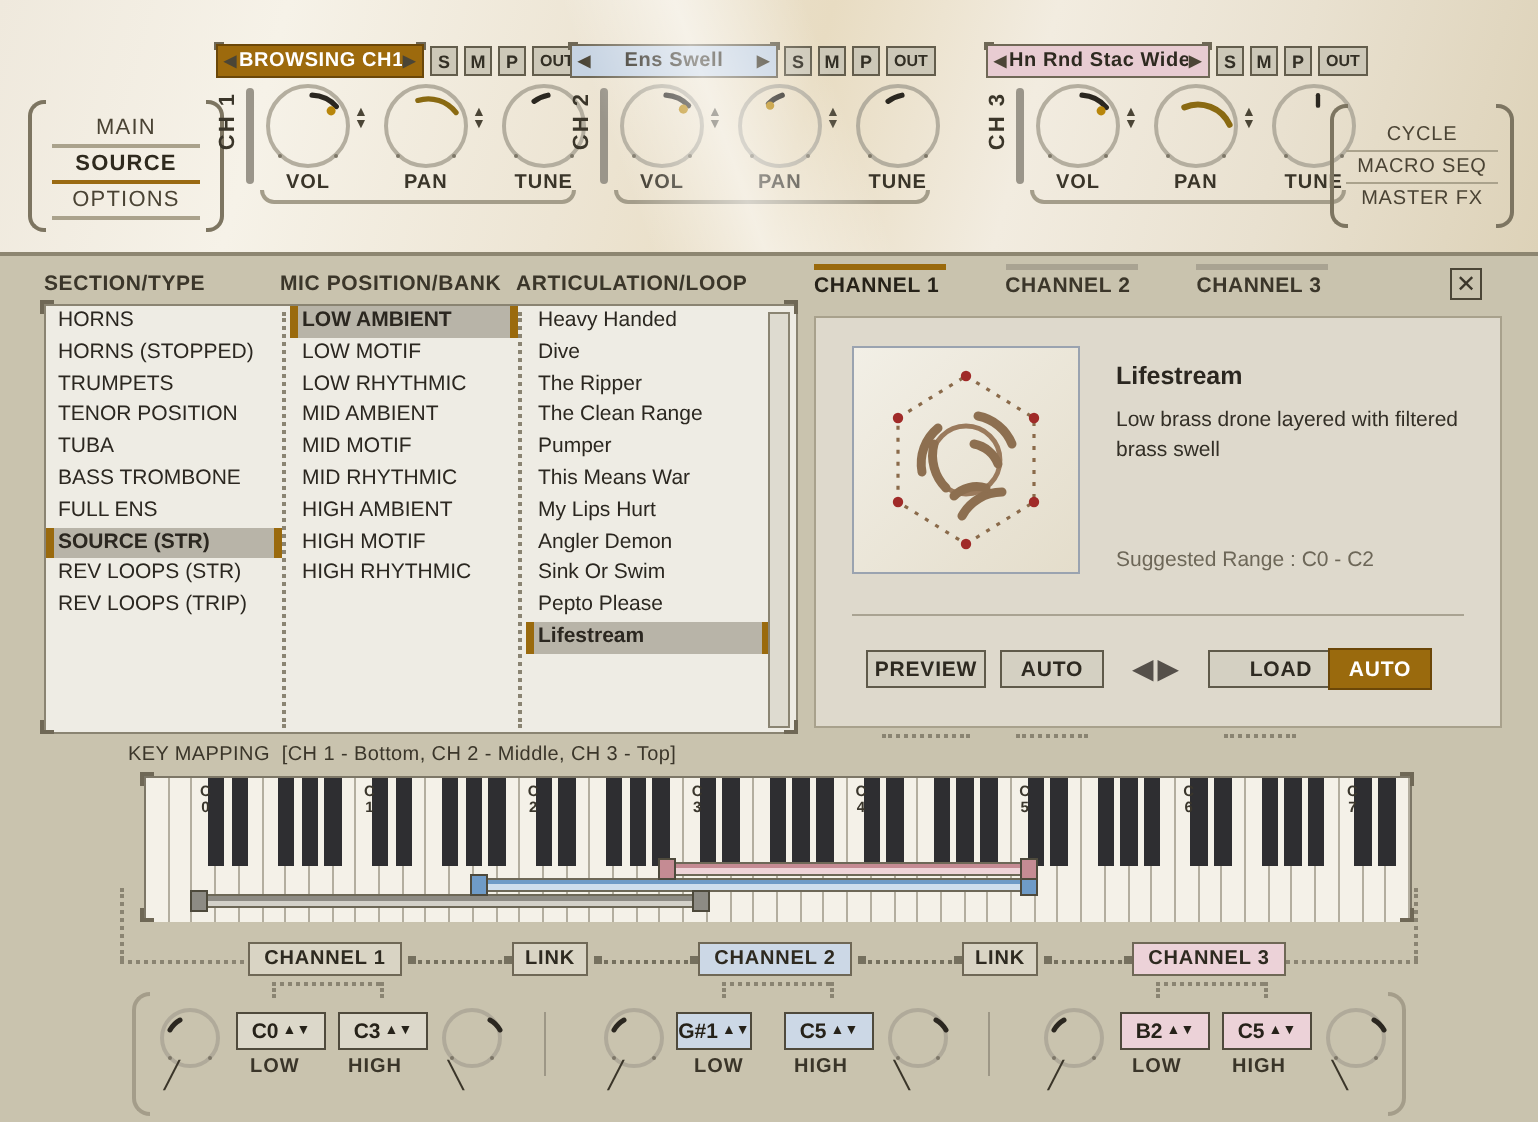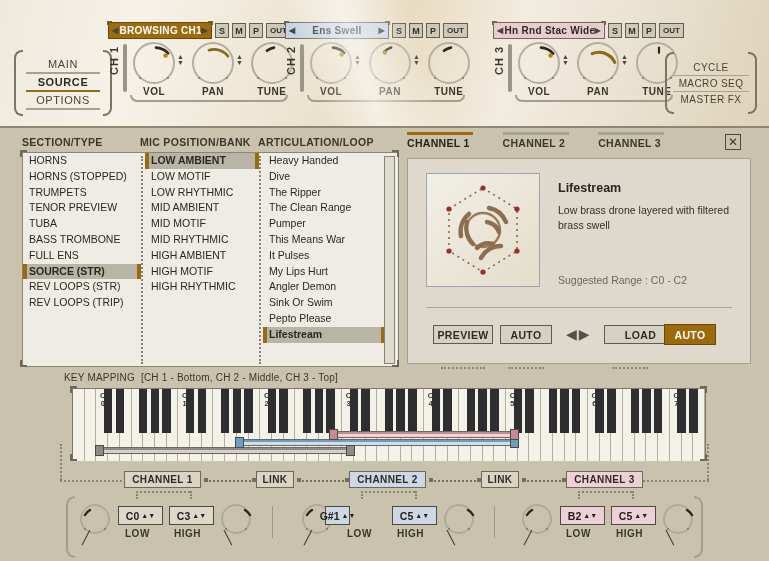--- a/index.html
+++ b/index.html
@@ -445,21 +445,21 @@
 
   <div class="col-head" style="left:16px; top:6px;">SECTION/TYPE</div>
   <div class="col-head" style="left:134px; top:6px;">MIC POSITION/BANK</div>
   <div class="col-head" style="left:252px; top:6px;">ARTICULATION/LOOP</div>
 
   <div class="listbox" style="left:16px; top:22px; width:377px; height:215px;">
     <div style="position:absolute; left:0; top:0; width:118px;">
       <div class="li">HORNS</div>
       <div class="li">HORNS (STOPPED)</div>
       <div class="li">TRUMPETS</div>
-      <div class="li">TENOR PREVIEW</div>
+      <div class="li">TENOR POSITION</div>
       <div class="li">TUBA</div>
       <div class="li">BASS TROMBONE</div>
       <div class="li">FULL ENS</div>
       <div class="li sel">SOURCE (STR)</div>
       <div class="li">REV LOOPS (STR)</div>
       <div class="li">REV LOOPS (TRIP)</div>
     </div>
 
     <div class="dotcol" style="left:118px; top:3px; height:208px;"></div>
 
@@ -477,21 +477,20 @@
 
     <div class="dotcol" style="left:236px; top:3px; height:208px;"></div>
 
     <div style="position:absolute; left:240px; top:0; width:122px;">
       <div class="li">Heavy Handed</div>
       <div class="li">Dive</div>
       <div class="li">The Ripper</div>
       <div class="li">The Clean Range</div>
       <div class="li">Pumper</div>
       <div class="li">This Means War</div>
-      <div class="li">It Pulses</div>
       <div class="li">My Lips Hurt</div>
       <div class="li">Angler Demon</div>
       <div class="li">Sink Or Swim</div>
       <div class="li">Pepto Please</div>
       <div class="li sel">Lifestream</div>
     </div>
 
     <div class="scrollbar" style="right:3px; top:3px; height:208px;"></div>
   </div>
   <div class="lb-corner" style="left:14px; top:20px; border-right:none; border-bottom:none;"></div>
@@ -724,21 +723,21 @@
   <div class="slashlbl" style="left:224px; top:64px;">╲</div>
 
   <div class="divider" style="left:272px; top:40px; height:32px;"></div>
 
   <div class="fknob" style="left:302px; top:38px;">
     <svg width="30" height="30" viewBox="0 0 30 30">
         <path d="M 3 9 A 13 13 0 0 1 8 4" fill="none" stroke="#2b2720" stroke-width="2.5" stroke-linecap="round"></path>
       </svg>
     <div class="d" style="left:2px;"></div><div class="d" style="right:2px;"></div>
   </div>
-  <div class="stepper blue" style="left:325px; top:40px; width:25px;">
+  <div class="stepper blue" style="left:338px; top:40px; width:38px;">
     <span>G#1</span>
     <span class="ar">▲▼</span>
   </div>
   <div class="sub-lbl" style="left:347px; top:62px;">LOW</div>
   <div class="stepper blue" style="left:392px; top:40px; width:45px;">
     <span>C5</span>
     <span class="ar">▲▼</span>
   </div>
   <div class="sub-lbl" style="left:397px; top:62px;">HIGH</div>
   <div class="fknob" style="left:444px; top:38px;">

